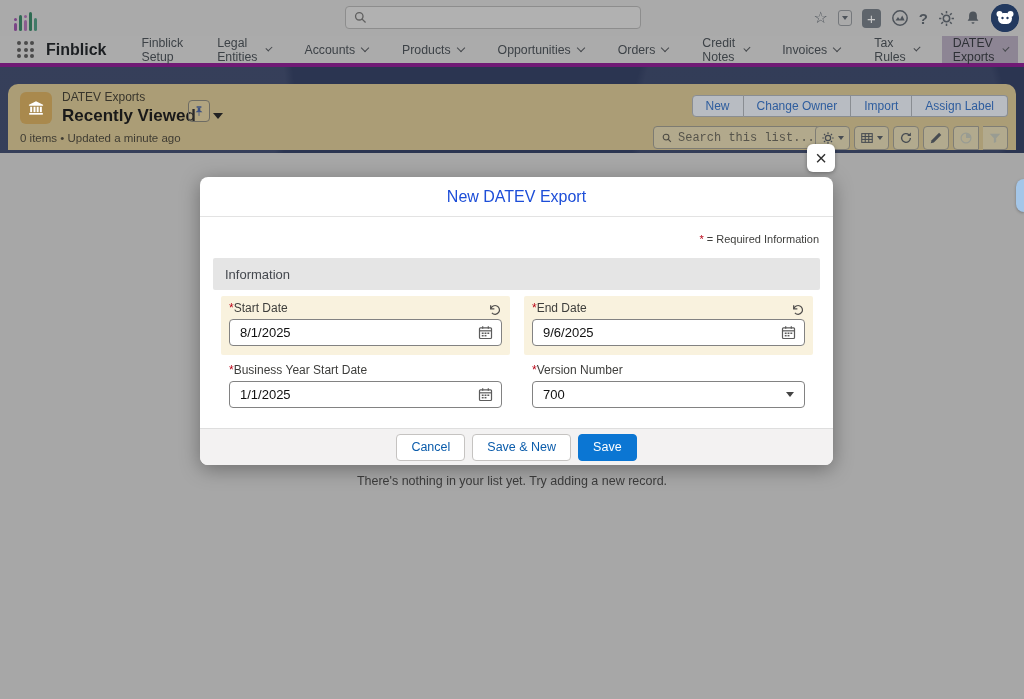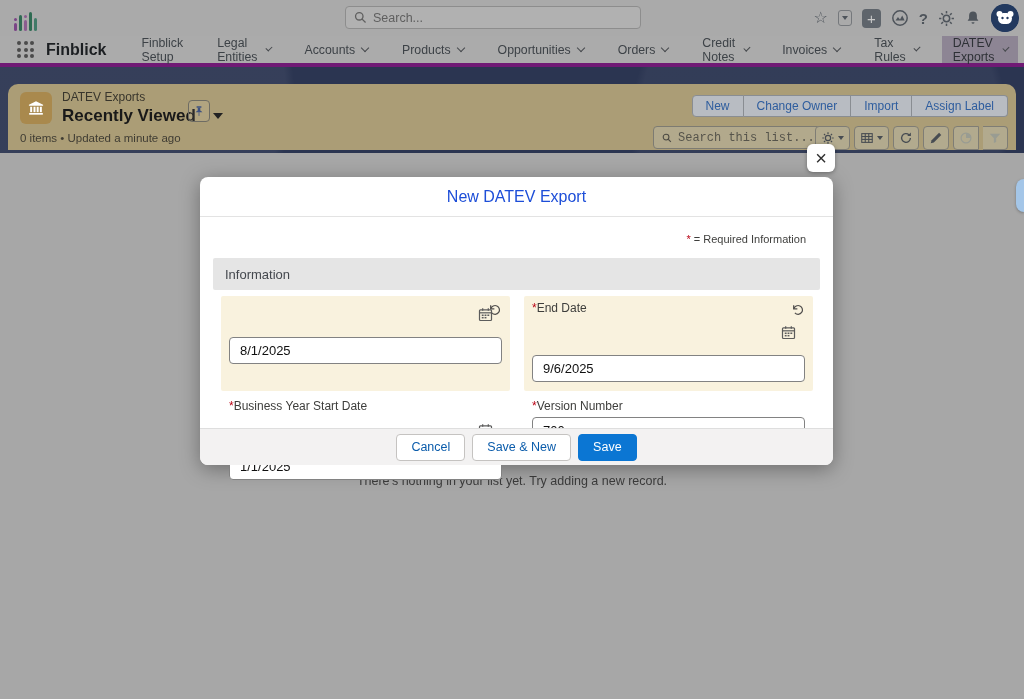--- a/index.html
+++ b/index.html
@@ -80,33 +80,33 @@
 
   
   .modal { position:absolute; left:200px; top:177px; width:633px; height:288px; background:#ffffff;
            border-radius:8px; box-shadow:0 4px 20px rgba(0,0,0,0.35); }
   .modal-close { position:absolute; top:-33px; right:-2px; width:28px; height:28px; background:#fff; border:none;
                  border-radius:6px; box-shadow:0 1px 4px rgba(0,0,0,0.35); font-size:20px; color:#2f2f2f;
                  display:flex; align-items:center; justify-content:center; cursor:pointer; line-height:1;
                  font-family:"Liberation Sans", sans-serif; }
   .modal-header { height:40px; border-bottom:1px solid #e3e3e3; display:flex; align-items:center; justify-content:center; }
   .modal-title { font-size:16px; color:#1d4ed8; }
-  .req-note { position:absolute; top:56px; right:27px; font-size:11px; color:#3e3e3c; }
+  .req-note { position:absolute; top:56px; right:14px; font-size:11px; color:#3e3e3c; }
   .req-note .req { margin-right:3px; }
   .req { color:#ba0517; }
   .section { position:absolute; top:81px; left:13px; right:13px; height:32px; background:#e5e5e5; border-radius:2px;
              display:flex; align-items:center; padding-left:12px; font-size:13px; color:#44484e; }
   .fields { position:absolute; top:119px; left:21px; width:592px; display:flex; flex-wrap:wrap; column-gap:14px; row-gap:3px; }
   .fblock { width:289px; padding:5px 8px 9px; border-radius:2px; position:relative; }
   .fblock.hl { background:#f9f2de; }
   .flabel { font-size:12px; color:#3e3e3c; margin-bottom:4px; }
   .undo { position:absolute; top:7px; right:9px; width:14px; height:14px; color:#514f4d; cursor:pointer; }
   .fwrap { position:relative; }
   .finput { width:100%; height:27px; border:1px solid #828282; border-radius:4px; padding:0 30px 0 10px;
-            font-size:13px; color:#101010; background:#fff; font-family:"Liberation Sans", sans-serif; outline:none;margin-top:36px; }
+            font-size:13px; color:#101010; background:#fff; font-family:"Liberation Sans", sans-serif; outline:none; }
   .cal { position:absolute; right:9px; top:6px; width:15px; height:15px; color:#5c5c5c; cursor:pointer; }
   .fselect { height:27px; border:1px solid #828282; border-radius:4px; background:#fff; display:flex;
              align-items:center; justify-content:space-between; padding:0 10px; font-size:13px; color:#101010; cursor:pointer; }
   .seltri { width:0; height:0; border-left:4px solid transparent; border-right:4px solid transparent; border-top:5px solid #444; }
   .modal-footer { position:absolute; bottom:0; left:0; right:0; height:37px; background:#f3f2f2;
                   border-top:1px solid #dedede; border-radius:0 0 8px 8px;
                   display:flex; align-items:center; justify-content:center; gap:7px; }
   .btn { height:27px; padding:0 14px; border-radius:4px; font-size:12.5px; background:#fff;
          border:1px solid #c5c3c1; color:#0b5cab; display:flex; align-items:center; cursor:pointer;
          font-family:"Liberation Sans", sans-serif; }
@@ -136,21 +136,20 @@
     <span class="col">
         <span class="bar" style="height:13px;background:#417a68"></span>
       </span>
   </div>
 
   <div class="gsearch">
     <svg width="13" height="13" viewBox="0 0 16 16">
       <circle cx="6.5" cy="6.5" r="4.6" fill="none" stroke="#5f5f5f" stroke-width="1.6"></circle>
       <line x1="10" y1="10" x2="14.2" y2="14.2" stroke="#5f5f5f" stroke-width="1.6"></line>
     </svg>
-    <input placeholder="Search..." style="">
   </div>
 
   <div class="gicons">
     <span class="star">☆</span>
     <span class="caretbox">
         <span class="tri-down"></span>
       </span>
     <span class="plusbox">+</span>
     <svg width="18" height="18" viewBox="0 0 16 16">
       <circle cx="8" cy="8" r="6.4" fill="none" stroke="#4e545b" stroke-width="1.3"></circle>
@@ -352,20 +351,21 @@
 
   <div class="req-note">
     <span class="req">*</span><span>= Required Information</span>
   </div>
 
   <div class="section">Information</div>
 
   <div class="fields">
 
     <div class="fblock hl">
+      <div class="flabel"><span class="req">*</span><span>Start Date</span></div>
       <svg class="undo" viewBox="0 0 16 16" fill="none" stroke="currentColor" stroke-width="1.4">
         <path d="M4.2 2.5v4.2h4.2"></path>
           <path d="M4.4 6.7a5 5 0 1 1 1.2 4.6"></path>
       </svg>
       <div class="fwrap">
         <input class="finput" readonly="" value="8/1/2025" style="">
         <svg class="cal" viewBox="0 0 16 16">
           <rect x="1.6" y="3" width="12.8" height="11.4" rx="1" fill="none" stroke="currentColor" stroke-width="1.3"></rect>
           <line x1="5" y1="1.4" x2="5" y2="4" stroke="currentColor" stroke-width="1.3"></line>
           <line x1="11" y1="1.4" x2="11" y2="4" stroke="currentColor" stroke-width="1.3"></line>

